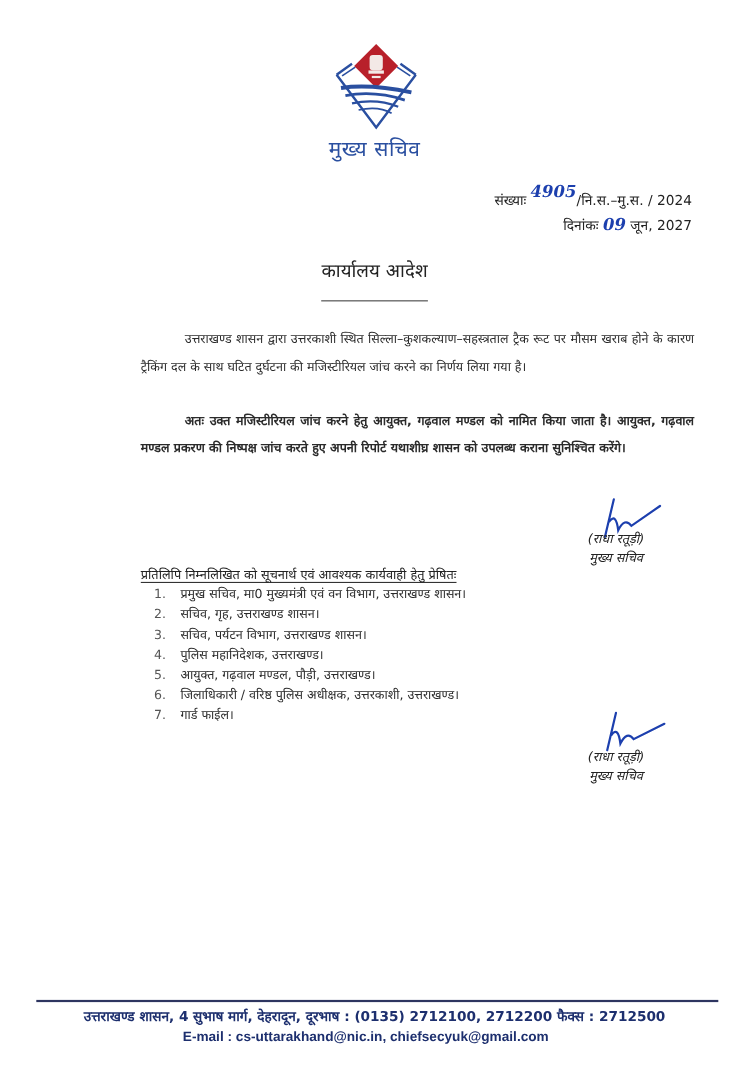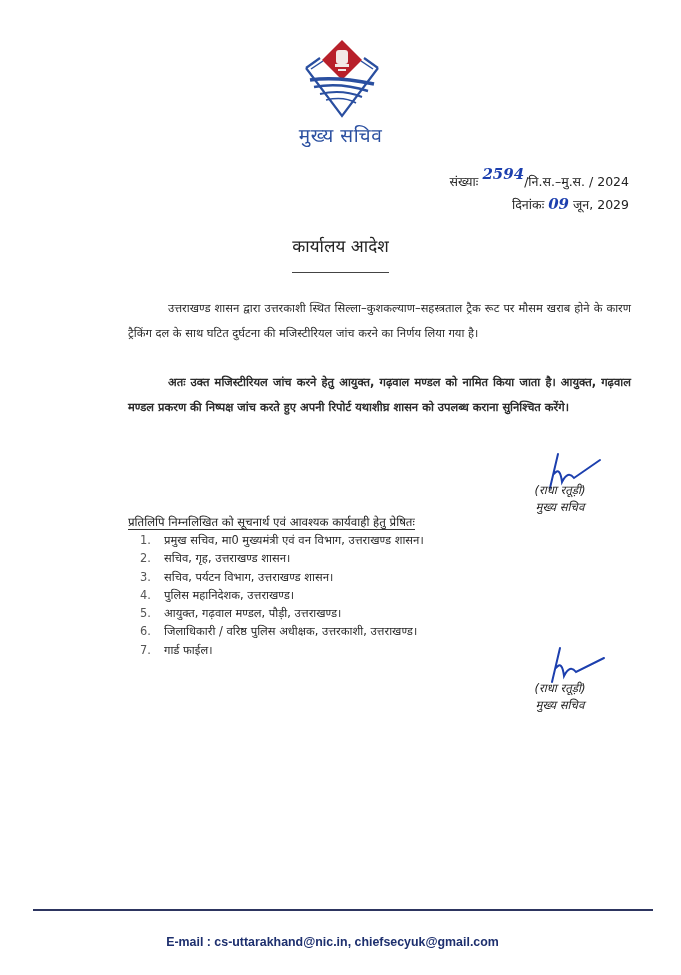--- a/index.html
+++ b/index.html
@@ -61,26 +61,26 @@
     <path d="M14,42 Q40,38 78,46" fill="none" stroke="#2a4fa0" stroke-width="3.5"></path>
     <path d="M18,49 Q44,44 72,53" fill="none" stroke="#2a4fa0" stroke-width="2.5"></path>
     <path d="M24,56 Q46,51 66,59" fill="none" stroke="#2a4fa0" stroke-width="2"></path>
     <path d="M30,62 Q48,58 60,65" fill="none" stroke="#2a4fa0" stroke-width="1.6"></path>
   </svg>
   <div class="logo-title">मुख्य सचिव</div>
 
   <div class="ref">
     <div>
       <span>संख्याः</span>
-      <span class="hand hand-num">2594</span><span>/नि.स.–मु.स. / 2024</span>
+      <span class="hand hand-num">4905</span><span>/नि.स.–मु.स. / 2024</span>
     </div>
     <div>
       <span>दिनांकः</span>
       <span class="hand">09</span>
-      <span>जून, 2029</span>
+      <span>जून, 2027</span>
     </div>
   </div>
 
   <div class="heading">
     <span>कार्यालय आदेश</span>
   </div>
 
   <p class="para p1">उत्तराखण्ड शासन द्वारा उत्तरकाशी स्थित सिल्ला–कुशकल्याण–सहस्त्रताल ट्रैक रूट पर मौसम खराब होने के कारण ट्रैकिंग दल के साथ घटित दुर्घटना की मजिस्टीरियल जांच करने का निर्णय लिया गया है।</p>
   <p class="para p2">अतः उक्त मजिस्टीरियल जांच करने हेतु आयुक्त, गढ़वाल मण्डल को नामित किया जाता है। आयुक्त, गढ़वाल मण्डल प्रकरण की निष्पक्ष जांच करते हुए अपनी रिपोर्ट यथाशीघ्र शासन को उपलब्ध कराना सुनिश्चित करेंगे।</p>
 
@@ -126,14 +126,15 @@
 
   <svg class="signature-mark sm2" viewBox="0 0 70 40">
     <path d="M18,2 L10,36 M14,22 Q20,14 22,30 Q28,18 34,26 L62,12" fill="none" stroke="#1c3fae" stroke-width="2" stroke-linecap="round"></path>
   </svg>
   <div class="sig sig2">
     <div>(राधा रतूड़ी)</div>
     <div>मुख्य सचिव</div>
   </div>
 
   <div class="footer-line"></div>
+  <div class="footer-addr">उत्तराखण्ड शासन, 4  सुभाष मार्ग, देहरादून, दूरभाष : (0135) 2712100, 2712200 फैक्स : 2712500</div>
   <div class="footer-email">E-mail : cs-uttarakhand@nic.in, chiefsecyuk@gmail.com</div>
 </div>
 
 </body></html>

